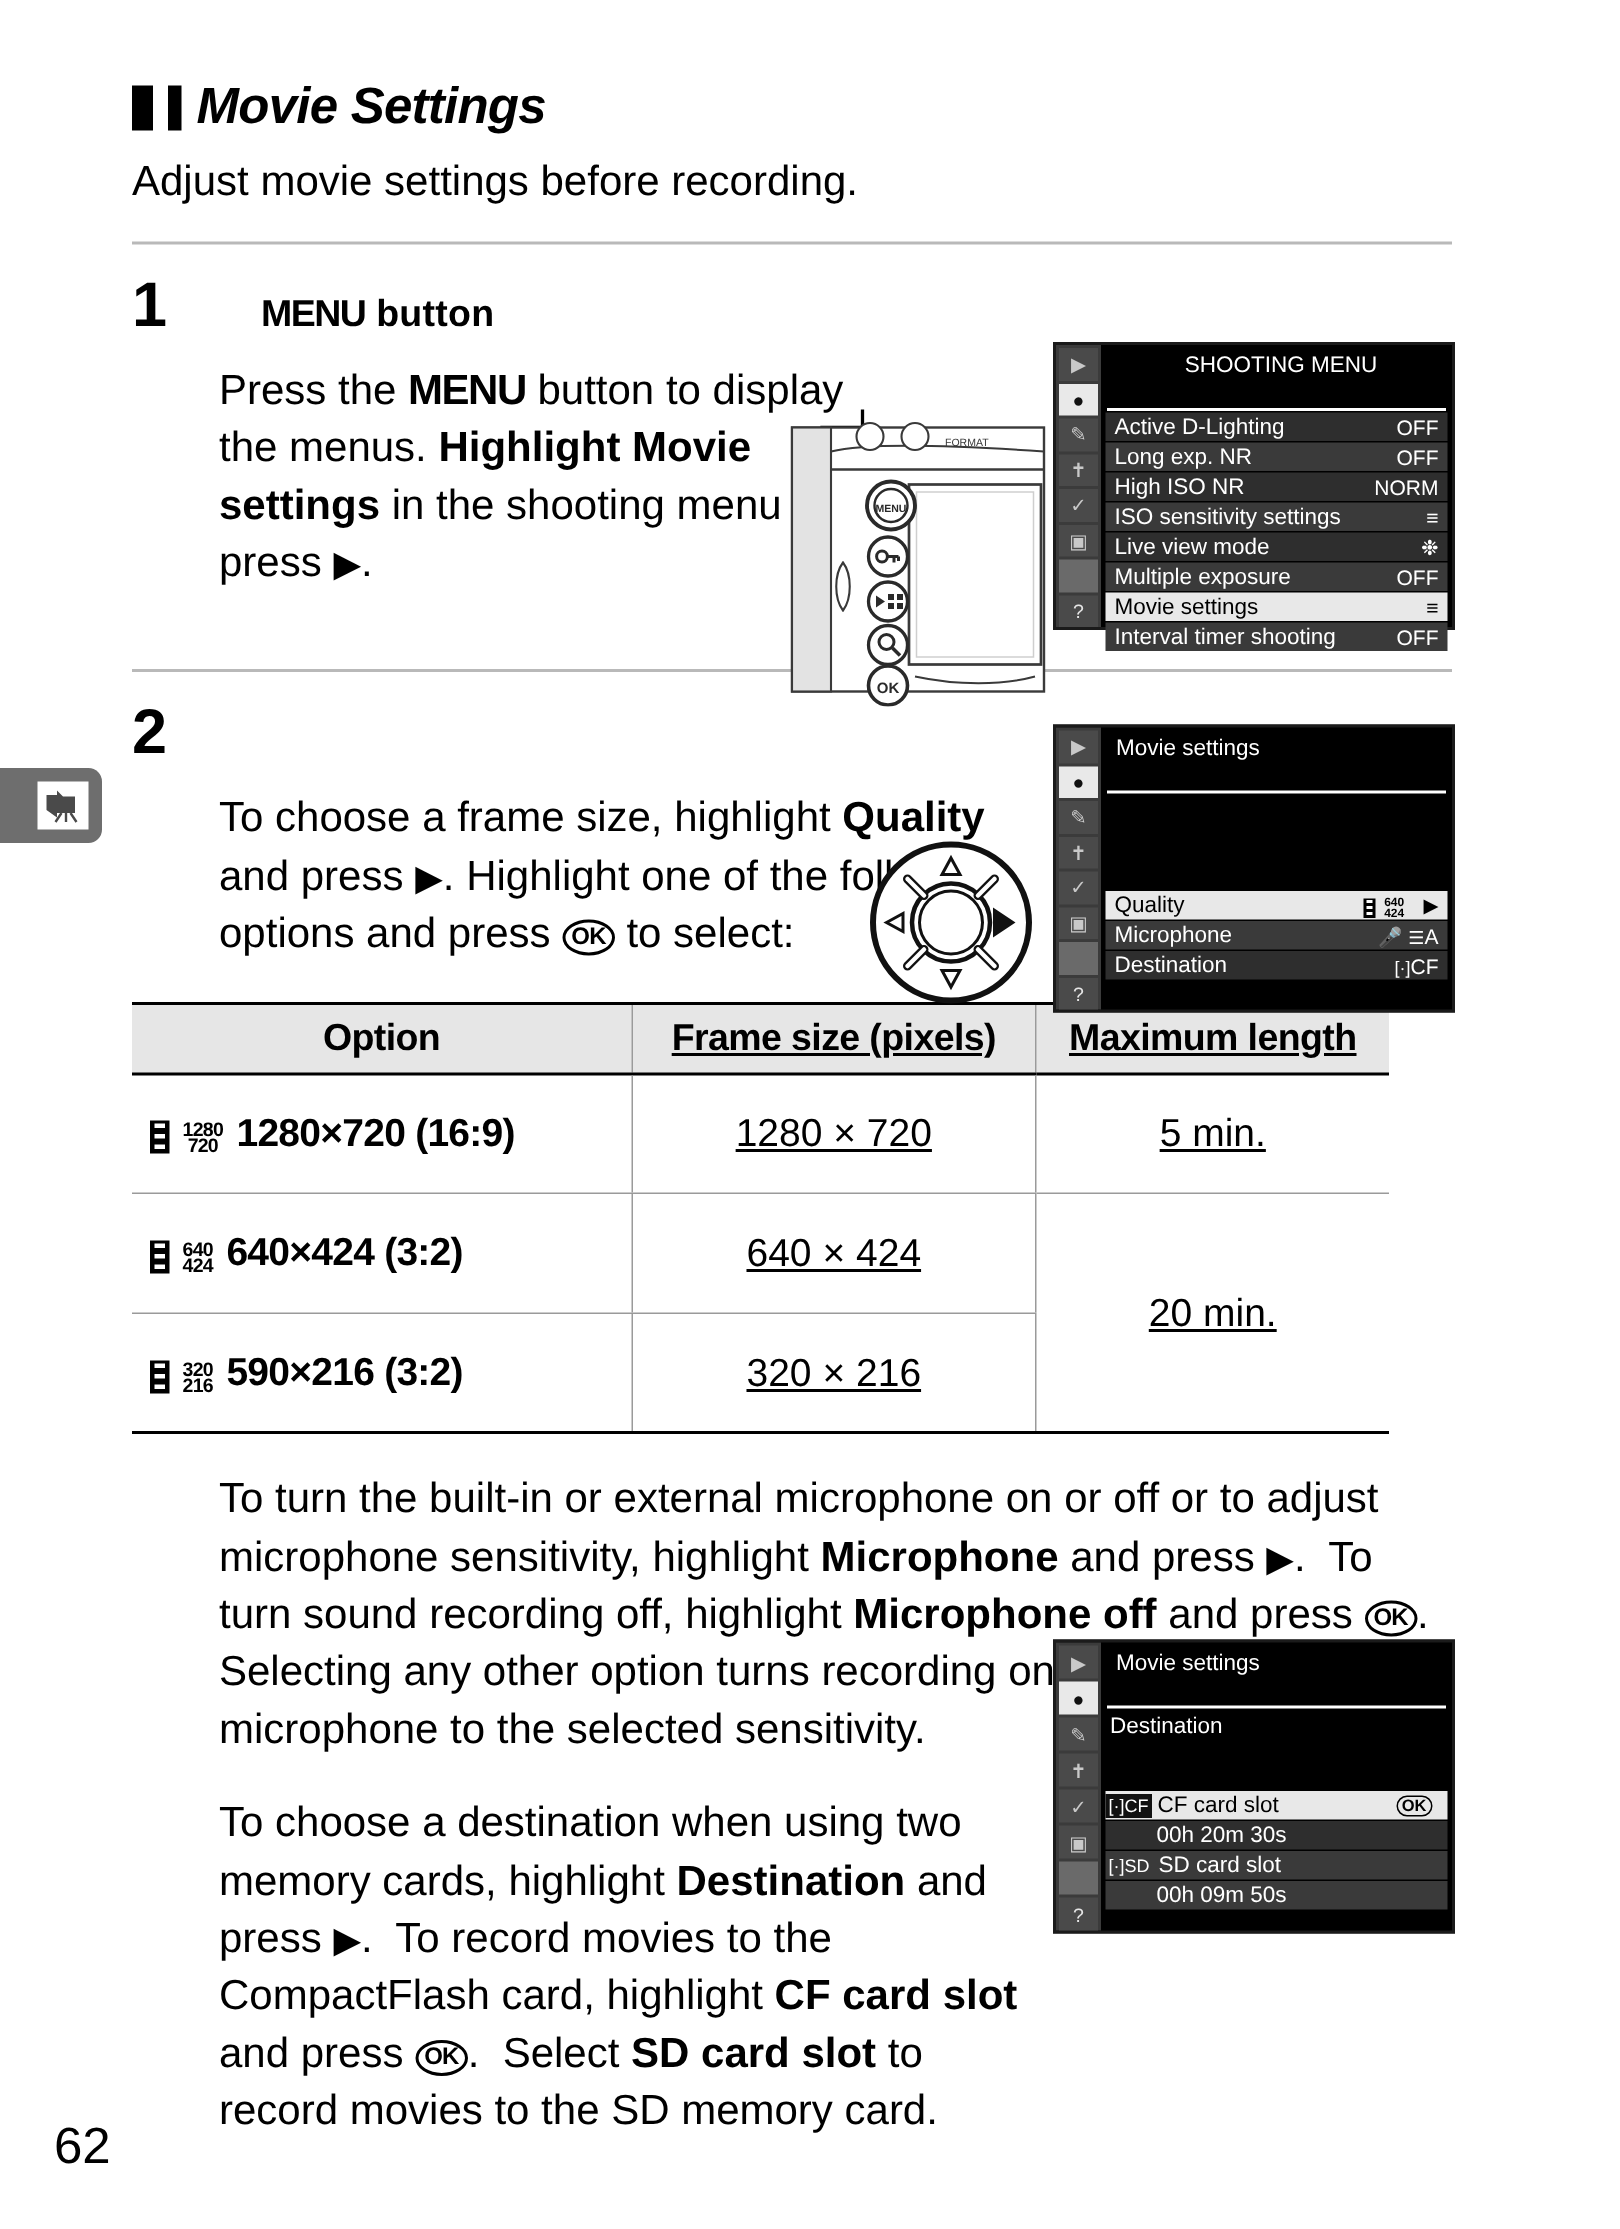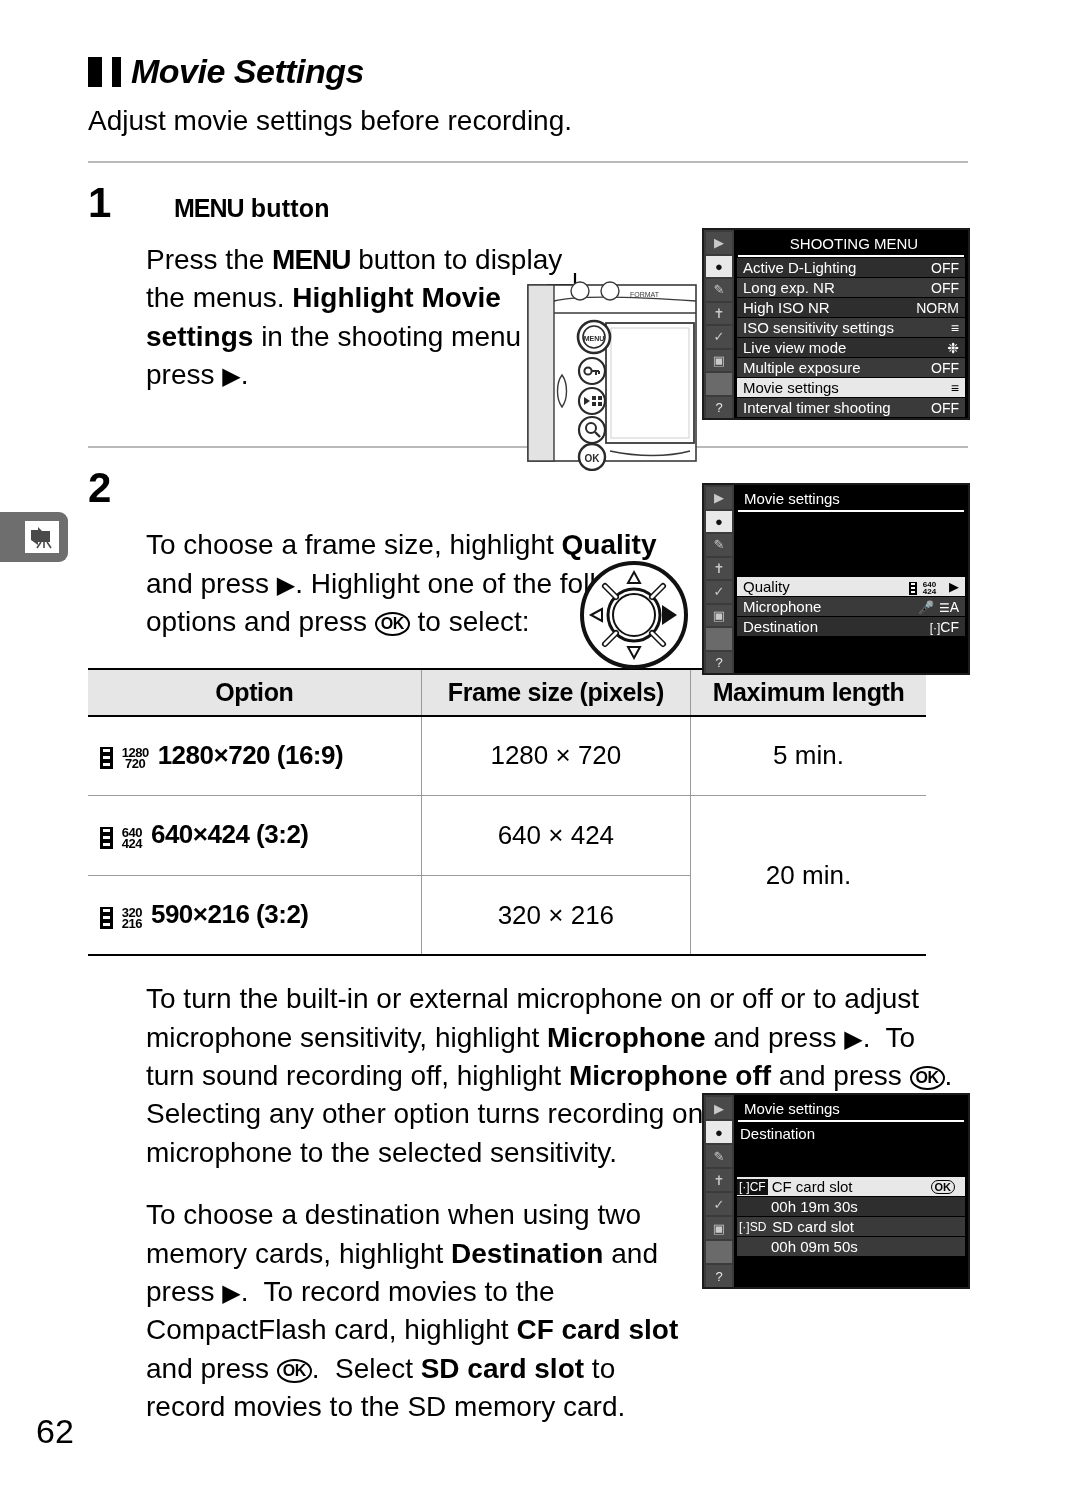--- a/index.html
+++ b/index.html
@@ -84,21 +84,21 @@
     width:26px; height:24px; margin-top:2px;
     display:flex; align-items:center; justify-content:center;
     font-size:13px; color:#c9c9c9; background:#4a4a4a;
   }
   .lcd-side .ico.sel{ background:#e9e9e9; color:#111; }
   .lcd-side .ico.blank{ background:#6a6a6a; }
   .lcd-side .ico.help{ background:#4a4a4a; color:#e6e6e6; }
   .lcd-main{ flex:1; position:relative; }
 
   .lcd-title{
-    color:#fff; font-size:15px; padding:3px 0 3px 6px;
+    color:#fff; font-size:15px; padding:3px 0 20px 6px;
     border-bottom:2px solid #fff; margin:2px 4px 0 4px;
   }
   .lcd-sub{
     color:#fff; font-size:15px; padding:3px 0 2px 6px;
   }
 
   .lcd-row{
     display:flex; justify-content:space-between; align-items:center;
     font-size:15px; padding:1px 6px 1px 6px; margin:1px 3px;
     background:#2e2e2e; color:#fff; height:19px; box-sizing:border-box;
@@ -118,21 +118,21 @@
     font-family:"Liberation Sans Narrow","Liberation Sans",sans-serif;
     letter-spacing:-0.4px;
   }
   table.spec thead tr{ border-top:2px solid #000; }
   table.spec td{
     text-align:center; padding:23px 0; border-bottom:1.5px solid #9a9a9a;
   }
   table.spec tr.last td{ border-bottom:2px solid #000; }
   table.spec td.optcell{ text-align:left; padding-left:12px; font-weight:700; letter-spacing:-0.5px;}
   table.spec td.nb{ border-bottom:none; }
-  .vdiv{ border-left:1.5px solid #9a9a9a; }
+  .vdiv{ border-left:1.5px solid #9a9a9a;text-decoration:underline; }
   .optglyph{
     display:inline-block; vertical-align:middle; margin-right:9px;
   }
   .optglyph .strip{
     display:inline-block; width:13px; height:22px; position:relative;
     background:#000; vertical-align:middle;
   }
   .optglyph .strip i{
     position:absolute; left:3px; width:7px; height:3px; background:#fff;
   }
@@ -451,21 +451,21 @@
           <div class="lcd-sub">Destination</div>
           <div style="height:32px;"></div>
           <div class="lcd-row hl" style="padding-left:0;">
             <span style="display:flex;align-items:center;">
               <span style="background:#111;color:#fff;font-size:12px;padding:1px 2px;margin-right:4px;">[·]<span>CF</span></span>
               <span>CF card slot</span>
             </span>
             <span class="val" style="border:1.5px solid #000;border-radius:7px;padding:0 3px;font-size:11px;font-weight:700;margin-right:4px;">OK</span>
           </div>
           <div class="lcd-row" style="justify-content:flex-start;padding-left:34px;">
-            <span>00h  19m  30s</span>
+            <span>00h  20m  30s</span>
           </div>
           <div class="lcd-row alt" style="padding-left:0;">
             <span style="display:flex;align-items:center;">
               <span style="font-size:12px;padding:1px 2px;margin-right:4px;">[·]<span>SD</span></span>
               <span>SD card slot</span>
             </span>
             <span></span>
           </div>
           <div class="lcd-row alt" style="justify-content:flex-start;padding-left:34px;">
             <span>00h  09m  50s</span>

